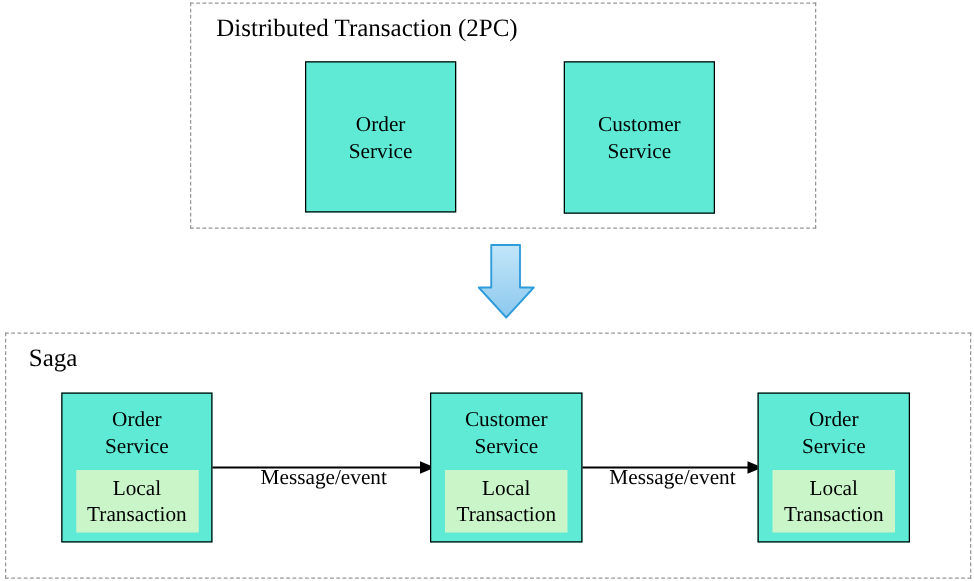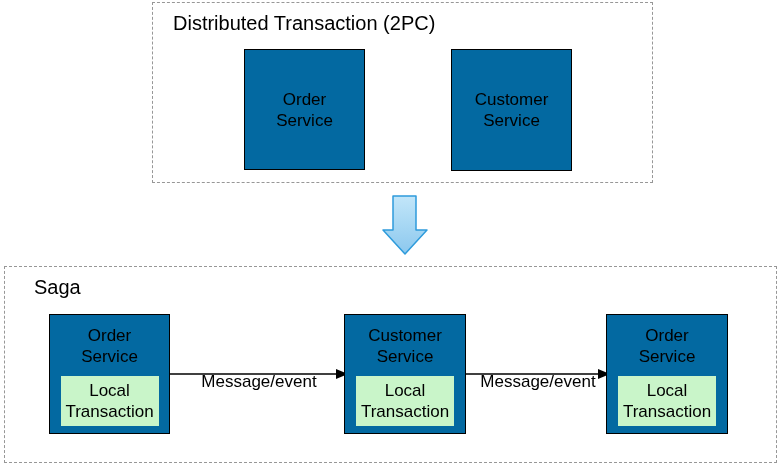--- a/index.html
+++ b/index.html
@@ -4,42 +4,42 @@
 <style>
   * { margin: 0; padding: 0; box-sizing: border-box; }
   html, body { background: #ffffff; }
   body {
     font-family: "Liberation Sans", sans-serif;
     color: #000000;
     width: 779px; height: 465px;
     position: relative;
     overflow: hidden;
   }
-  .canvas { position: absolute; left: 0; top: 0; width: 779px; height: 465px; }
+  .canvas { position: absolute; left: 0; top: 0; width: 779px; height: 465px; font-family: Liberation Serif, serif; }
 
   .dashed-group {
     position: absolute;
     border: 1px dashed #979797;
     background: #ffffff;
   }
   .group-title {
     position: absolute;
     left: 20px; top: 8px;
     font-size: 20px;
     line-height: 24px;
     white-space: nowrap;
   }
 
   #group-2pc { left: 152px; top: 2px; width: 501px; height: 181px; }
   #group-saga { left: 4px; top: 266px; width: 773px; height: 197px; }
 
   .service-box {
     position: absolute;
     border: 1.5px solid #000000;
-    background: #0369a1;
+    background: #5eead4;
     display: flex;
     flex-direction: column;
     align-items: center;
   }
   .service-box.centered { justify-content: center; }
 
   .service-label {
     width: 92px;
     text-align: center;
     font-size: 17px;
@@ -108,21 +108,21 @@
     <defs>
       <linearGradient id="bluegrad" x1="0" y1="0" x2="0" y2="1">
         <stop offset="0" stop-color="#c2e6f9"></stop>
         <stop offset="1" stop-color="#8cc8ee"></stop>
       </linearGradient>
     </defs>
     <polygon points="11,2 34,2 34,36 45,36 23,60 1,36 11,36" fill="url(#bluegrad)" stroke="#2e9bdb" stroke-width="1.5" stroke-linejoin="round"></polygon>
   </svg>
 
   <div class="dashed-group" id="group-saga">
-    <div class="group-title" style="left:18px;margin-left:11px;">Saga</div>
+    <div class="group-title" style="left:18px;">Saga</div>
 
     <div class="service-box with-inner" id="box-saga-order1">
       <div class="service-label">Order Service</div>
       <div class="local-tx">Local Transaction</div>
     </div>
 
     <div class="edge-label" id="edge-label-1">Message/event</div>
     <svg class="edge-svg" id="edge-1" width="179" height="16" viewBox="0 0 179 16" aria-hidden="true">
       <line x1="0" y1="8" x2="167" y2="8" stroke="#000000" stroke-width="1.5"></line>
       <polygon points="166,3 178,8 166,13" fill="#000000"></polygon>

